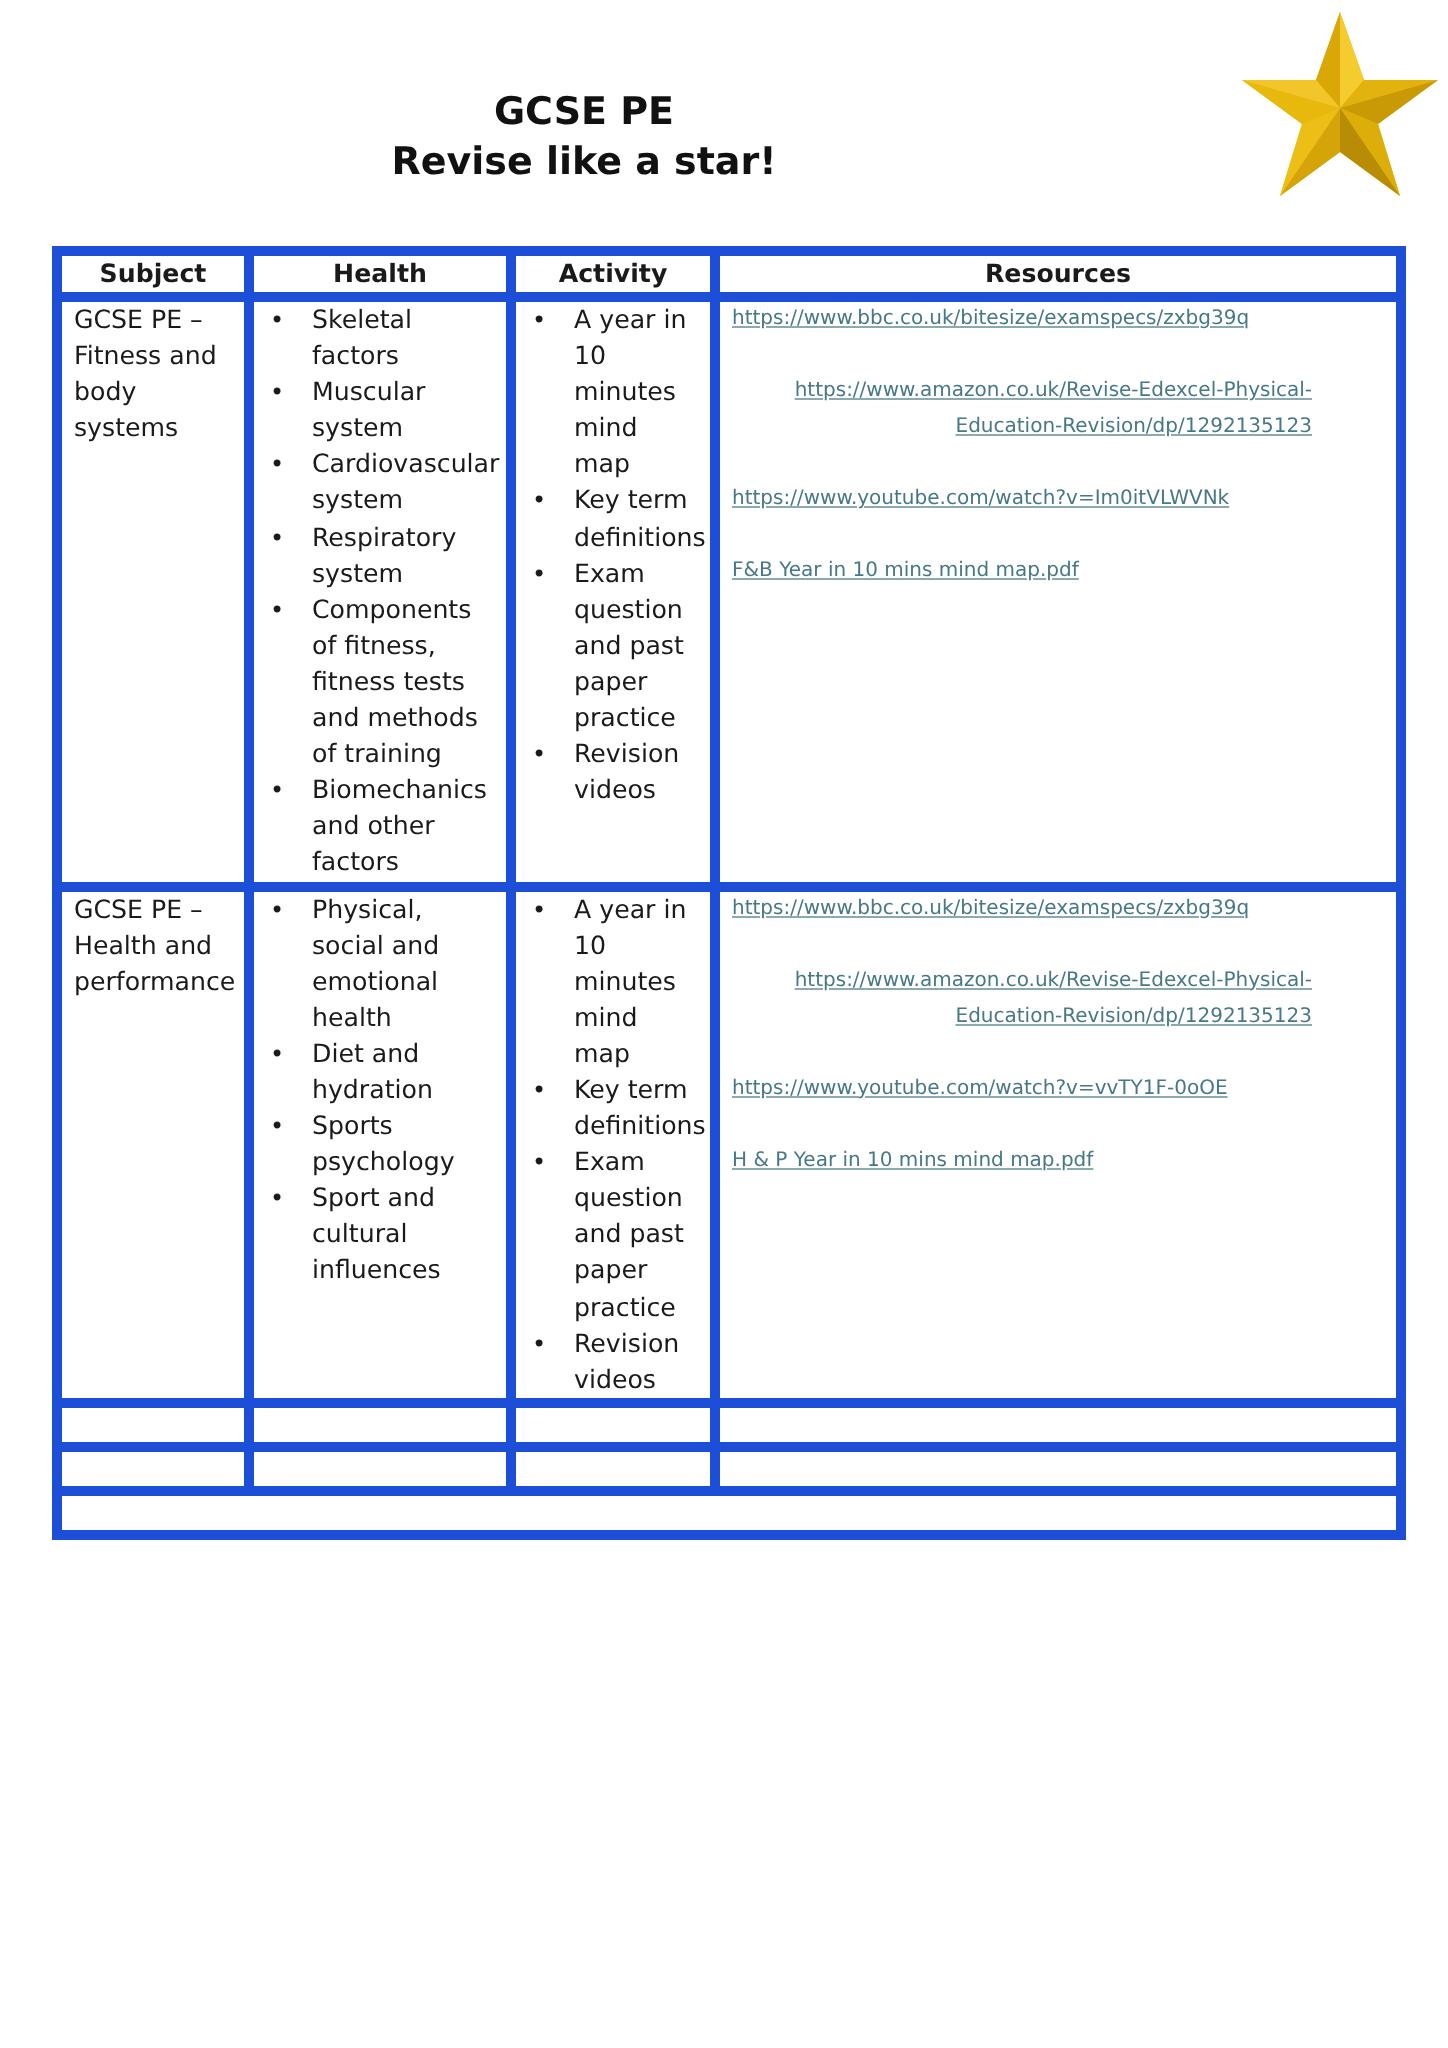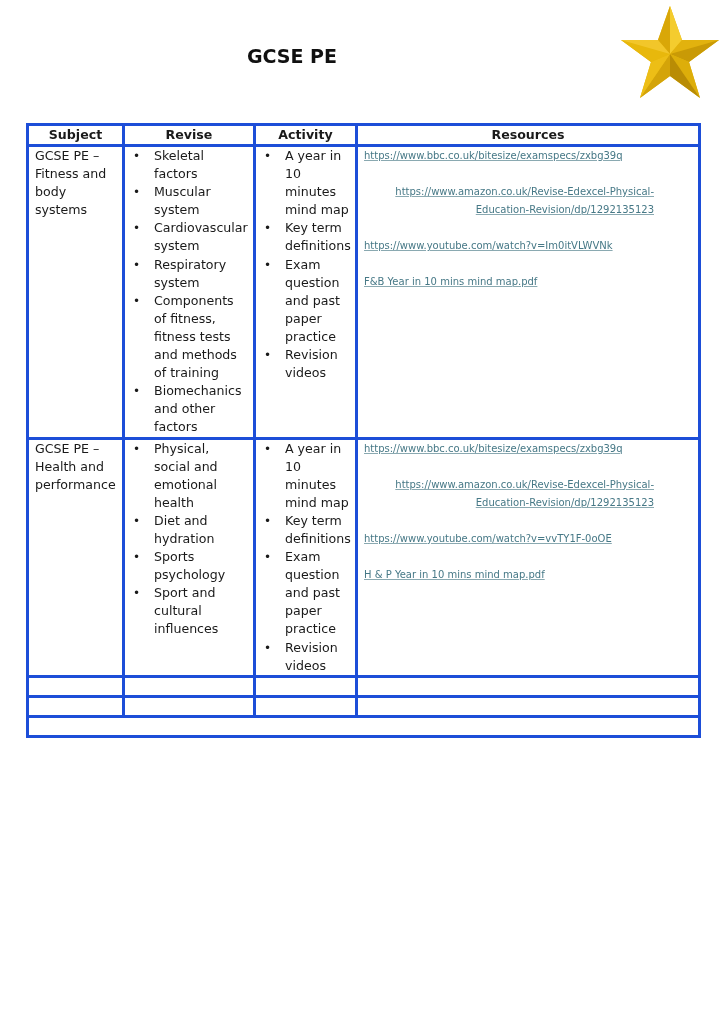--- a/index.html
+++ b/index.html
@@ -37,21 +37,21 @@
       position: absolute;
       left: 26px;
       top: 123px;
       border-collapse: collapse;
       font-size: 12.6px;
       line-height: 18.1px;
       table-layout: fixed;
       width: 672px;
     }
     table.resources td, table.resources th {
-      border: 3px solid #1d4ed8;
+      border: 5px solid #1d4ed8;
       vertical-align: top;
       padding: 0 6px 0 6px;
     }
     table.resources th {
       font-weight: bold;
       text-align: center;
       padding: 0 4px;
       height: 18px;
       line-height: 18px;
     }
@@ -88,20 +88,21 @@
     .link.wrap { white-space: normal; text-align: right; }
     .gap { height: 18px; }
     tr.empty td { height: 17px; }
     tr.merged td { height: 17px; }
   </style>
 </head>
 <body>
 
 <div class="title-block">
   <div>GCSE PE</div>
+  <div>Revise like a star!</div>
 </div>
 
 <svg class="star" viewBox="0 0 104 100">
 
   <g>
     <polygon points="52,2 64,36 101,36 71,58 82,94 52,72 22,94 33,58 3,36 40,36" fill="#E8B80C"></polygon>
     <polygon points="52,2 64,36 52,50" fill="#F4CC2E"></polygon>
     <polygon points="52,2 40,36 52,50" fill="#D9A708"></polygon>
     <polygon points="101,36 64,36 52,50" fill="#E2B20E"></polygon>
     <polygon points="101,36 71,58 52,50" fill="#C99A06"></polygon>
@@ -117,21 +118,21 @@
 <table class="resources">
   <colgroup>
     <col class="c-subject">
     <col class="c-topic">
     <col class="c-activity">
     <col class="c-resources">
   </colgroup>
   <thead>
     <tr>
       <th>Subject</th>
-      <th>Revise</th>
+      <th>Health</th>
       <th>Activity</th>
       <th>Resources</th>
     </tr>
   </thead>
   <tbody>
 
     <tr style="height:271px;">
       <td>GCSE PE – Fitness and body systems</td>
       <td class="topic-cell">
         <ul class="bullets">

